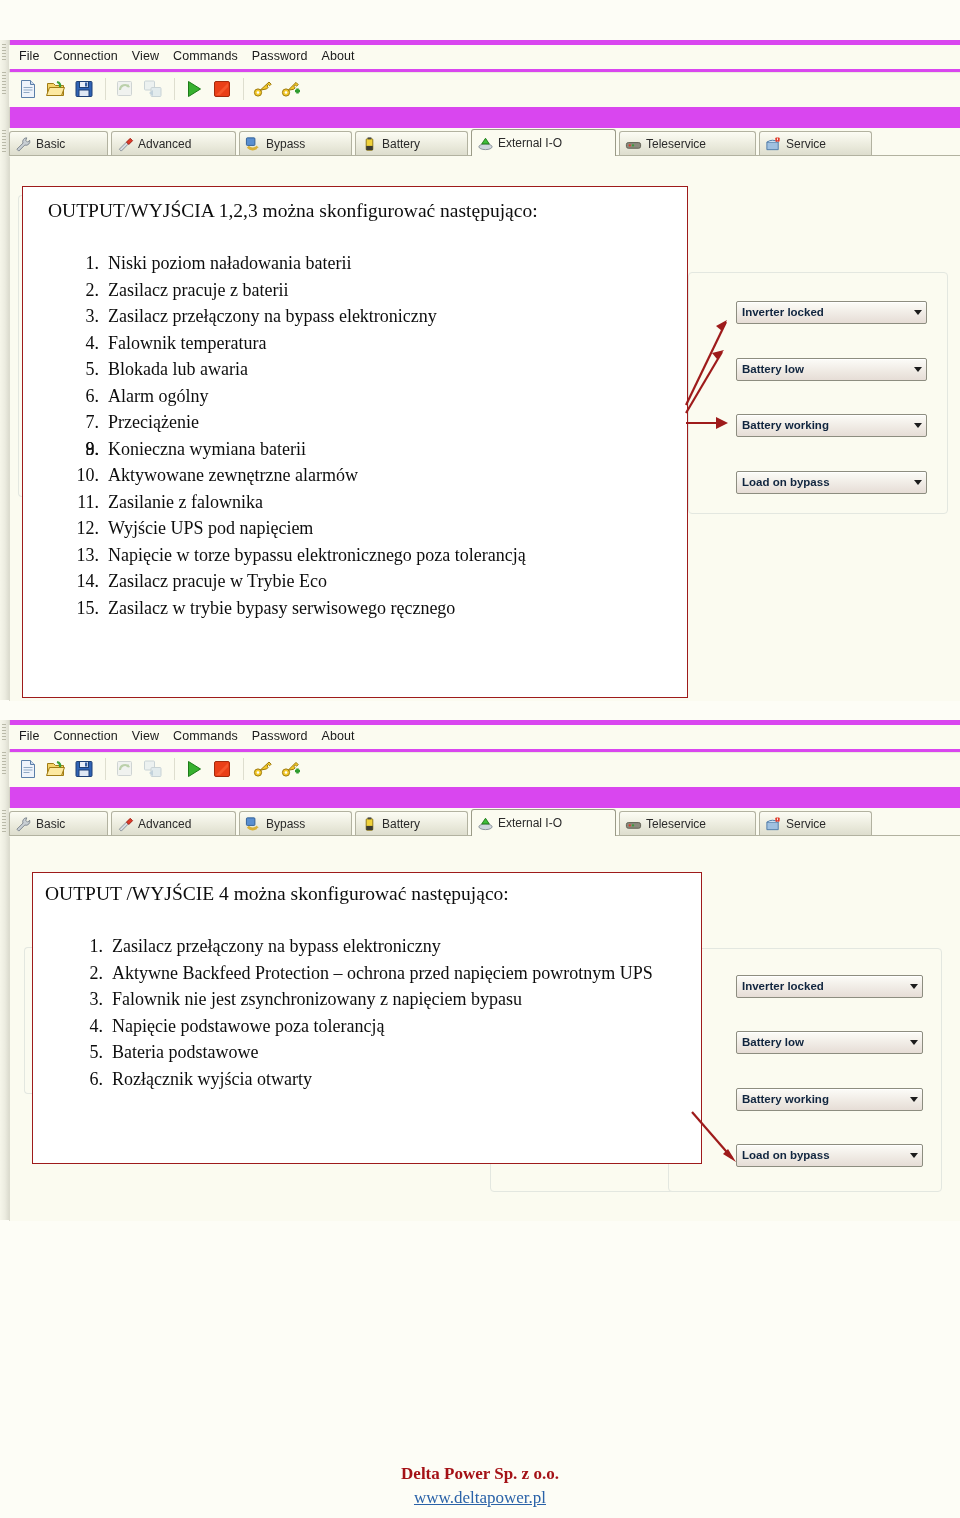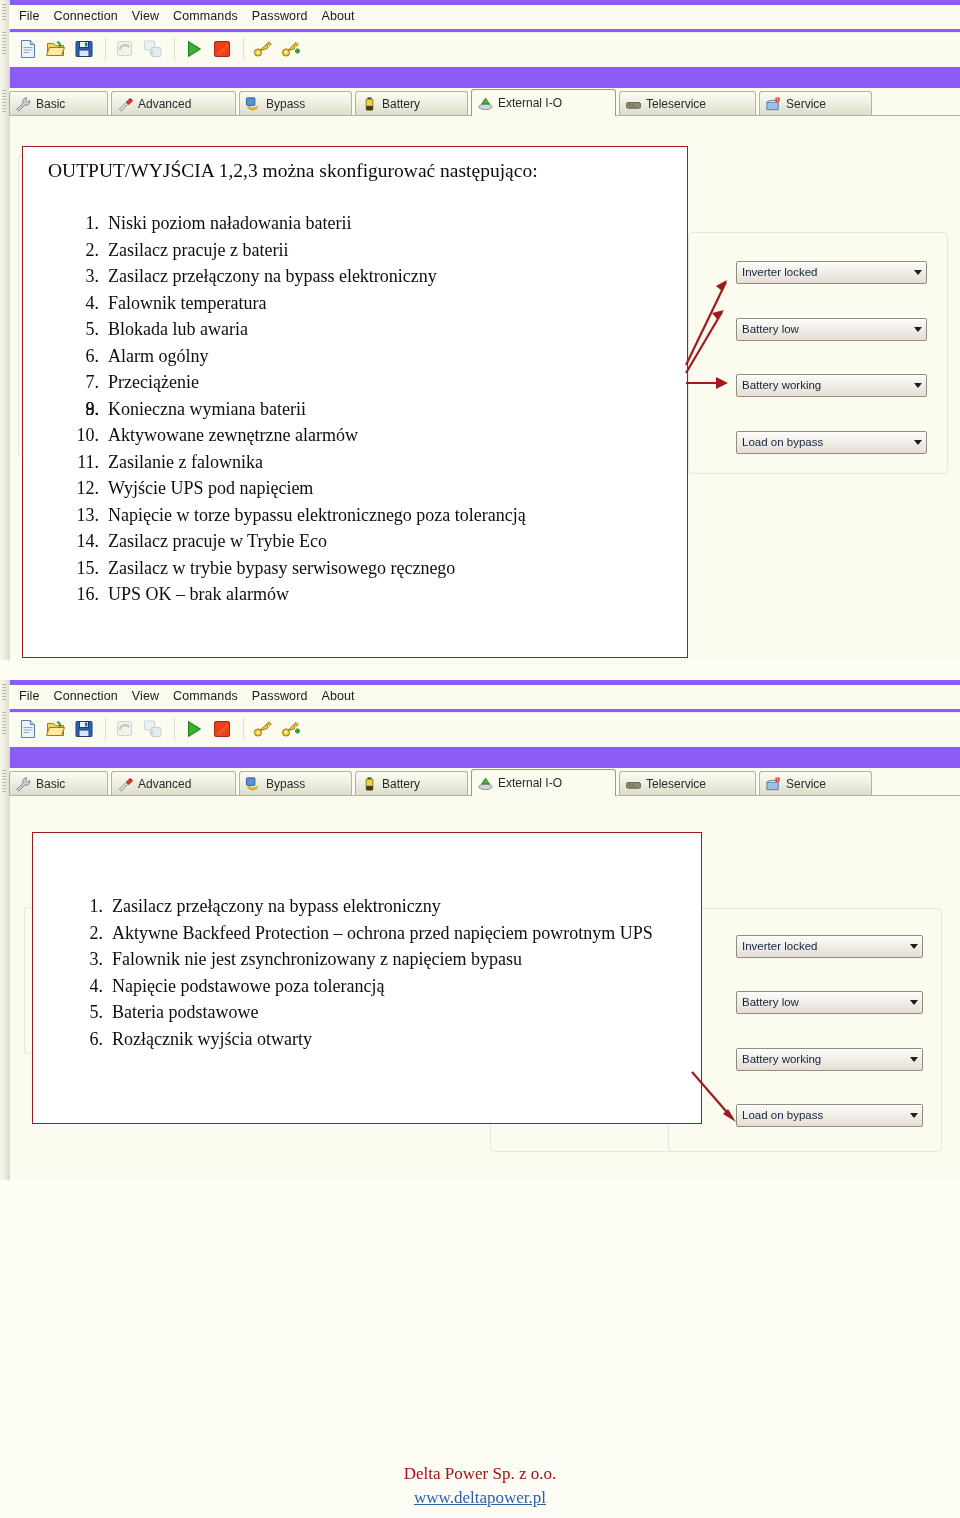--- a/index.html
+++ b/index.html
@@ -4,21 +4,21 @@
 <style>
   html,body{margin:0;padding:0;}
   body{
     width:960px;height:1518px;position:relative;
     background:#fdfdf6;
     font-family:"Liberation Serif", serif;
     overflow:hidden;
   }
 
   
-  .app-window{position:absolute;left:0;background:#8b5cf6;}
+  .app-window{position:absolute;left:0;background:#d946ef;margin-top:40px;}
   .win-left-rail{
     position:absolute;left:0;top:0;width:9px;height:100%;
     background:linear-gradient(to right,#f6f6ea 0%,#ecece0 55%,#dcdccf 100%);
     border-right:1px solid #d3d3c4;
   }
   .grip{
     position:absolute;left:2px;width:4px;
     background-image:repeating-linear-gradient(to bottom,#b9b9a8 0px,#b9b9a8 1px,transparent 1px,transparent 3px);
   }
 
@@ -60,20 +60,21 @@
 
   
   .groupbox{
     position:absolute;border:1px solid #e3e7e0;border-radius:4px;background:#fbfbf0;
   }
   .combo{
     position:absolute;height:21px;
     background:linear-gradient(to bottom,#fcfcf8 0%,#f2eee8 45%,#e6ddd6 100%);
     border:1px solid #8d8d80;border-radius:2px;
     box-shadow:inset 0 1px 0 #ffffff;
+    font-weight:bold;
   }
   .combo .cv{
     position:absolute;left:5px;top:2px;right:22px;
     font-family:"Liberation Sans",sans-serif;font-size:11.5px;color:#10253f;
     white-space:nowrap;overflow:hidden;line-height:17px;
   }
   .combo .carrow{
     position:absolute;right:4px;top:8px;width:0;height:0;
     border-left:4.5px solid transparent;border-right:4.5px solid transparent;
     border-top:5px solid #1c1c1c;
@@ -90,21 +91,21 @@
   .doc-list{position:absolute;margin:0;padding:0;list-style:none;}
   .doc-list li{
     font-family:"Liberation Serif",serif;font-size:18px;color:#0d0d0d;
     line-height:26.5px;position:relative;padding-left:40px;white-space:nowrap;
   }
   .doc-list li .num{position:absolute;left:0;width:31px;text-align:right;}
   .doc-list li.wrap{white-space:normal;}
 
   .footer-name{
     position:absolute;width:100%;text-align:center;
-    font-family:"Liberation Serif",serif;font-weight:normal;font-size:17px;color:#a41116;
+    font-family:"Liberation Serif",serif;font-weight:bold;font-size:17px;color:#a41116;
   }
   .footer-url{
     position:absolute;width:100%;text-align:center;
     font-family:"Liberation Serif",serif;font-size:17px;color:#2a62a8;
     text-decoration:underline;
   }
 
   .arrow-svg{position:absolute;pointer-events:none;}
   .faint-gb{position:absolute;border:1px solid #e3e7e0;border-radius:4px;}
 </style>
@@ -300,21 +301,20 @@
     <li><span class="num">6.</span><span>Alarm ogólny</span></li>
     <li><span class="num">7.</span><span>Przeciążenie</span></li>
     <li><span class="num">8.</span></li>
     <li><span class="num">9.</span><span>Konieczna wymiana baterii</span></li>
     <li><span class="num">10.</span><span>Aktywowane zewnętrzne alarmów</span></li>
     <li><span class="num">11.</span><span>Zasilanie z falownika</span></li>
     <li><span class="num">12.</span><span>Wyjście UPS pod napięciem</span></li>
     <li><span class="num">13.</span><span>Napięcie w torze bypassu elektronicznego poza tolerancją</span></li>
     <li><span class="num">14.</span><span>Zasilacz pracuje w Trybie Eco</span></li>
     <li><span class="num">15.</span><span>Zasilacz w trybie bypasy serwisowego ręcznego</span></li>
-    <li><span class="num">16.</span><span>UPS OK – brak alarmów</span></li>
   </ul>
 
   <svg class="arrow-svg" style="left:670px;top:255px;width:80px;height:150px;" viewBox="0 0 80 150">
     <g stroke="#9e1b1b" stroke-width="2.2" fill="none">
       <path d="M16 110 L56 27"></path>
       <path d="M16 118 L52 57"></path>
       <path d="M16 128 L56 128"></path>
     </g>
     <g fill="#9e1b1b">
       <path d="M57 25 L46 31 L52 36z"></path>
@@ -496,20 +496,21 @@
       <div class="carrow"></div>
     </div>
     <div class="combo" style="left:67px;top:195px;width:185px;">
       <div class="cv">Load on bypass</div>
       <div class="carrow"></div>
     </div>
   </div>
 
   <div class="redbox" style="left:32px;top:152px;width:668px;height:290px;"></div>
 
+  <div class="doc-h" style="left:45px;top:163px;">OUTPUT /WYJŚCIE 4 można skonfigurować następująco:</div>
 
   <ul class="doc-list" style="left:72px;top:213px;width:600px;">
     <li><span class="num">1.</span><span>Zasilacz przełączony na bypass elektroniczny</span></li>
     <li class="wrap" style="width:590px;"><span class="num">2.</span><span>Aktywne Backfeed Protection – ochrona przed napięciem powrotnym UPS</span></li>
     <li><span class="num">3.</span><span>Falownik nie jest zsynchronizowany z napięciem bypasu</span></li>
     <li><span class="num">4.</span><span>Napięcie podstawowe poza tolerancją</span></li>
     <li><span class="num">5.</span><span>Bateria podstawowe</span></li>
     <li><span class="num">6.</span><span>Rozłącznik wyjścia otwarty</span></li>
   </ul>
 

